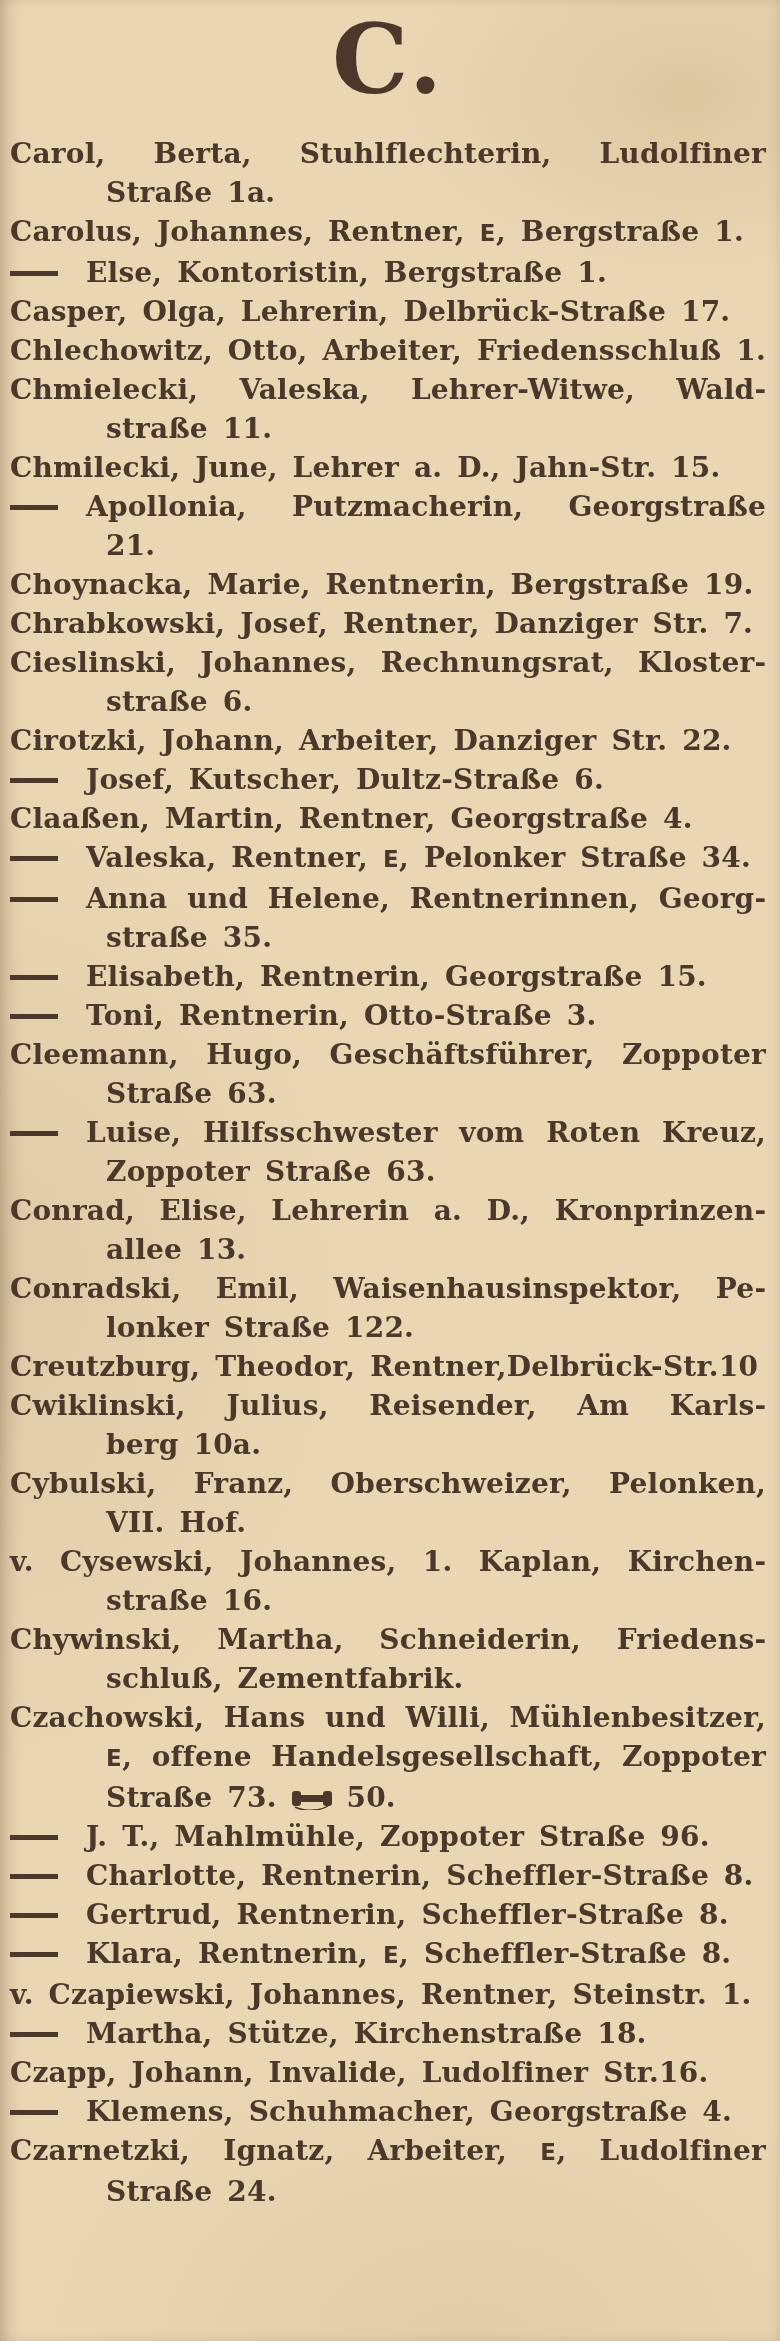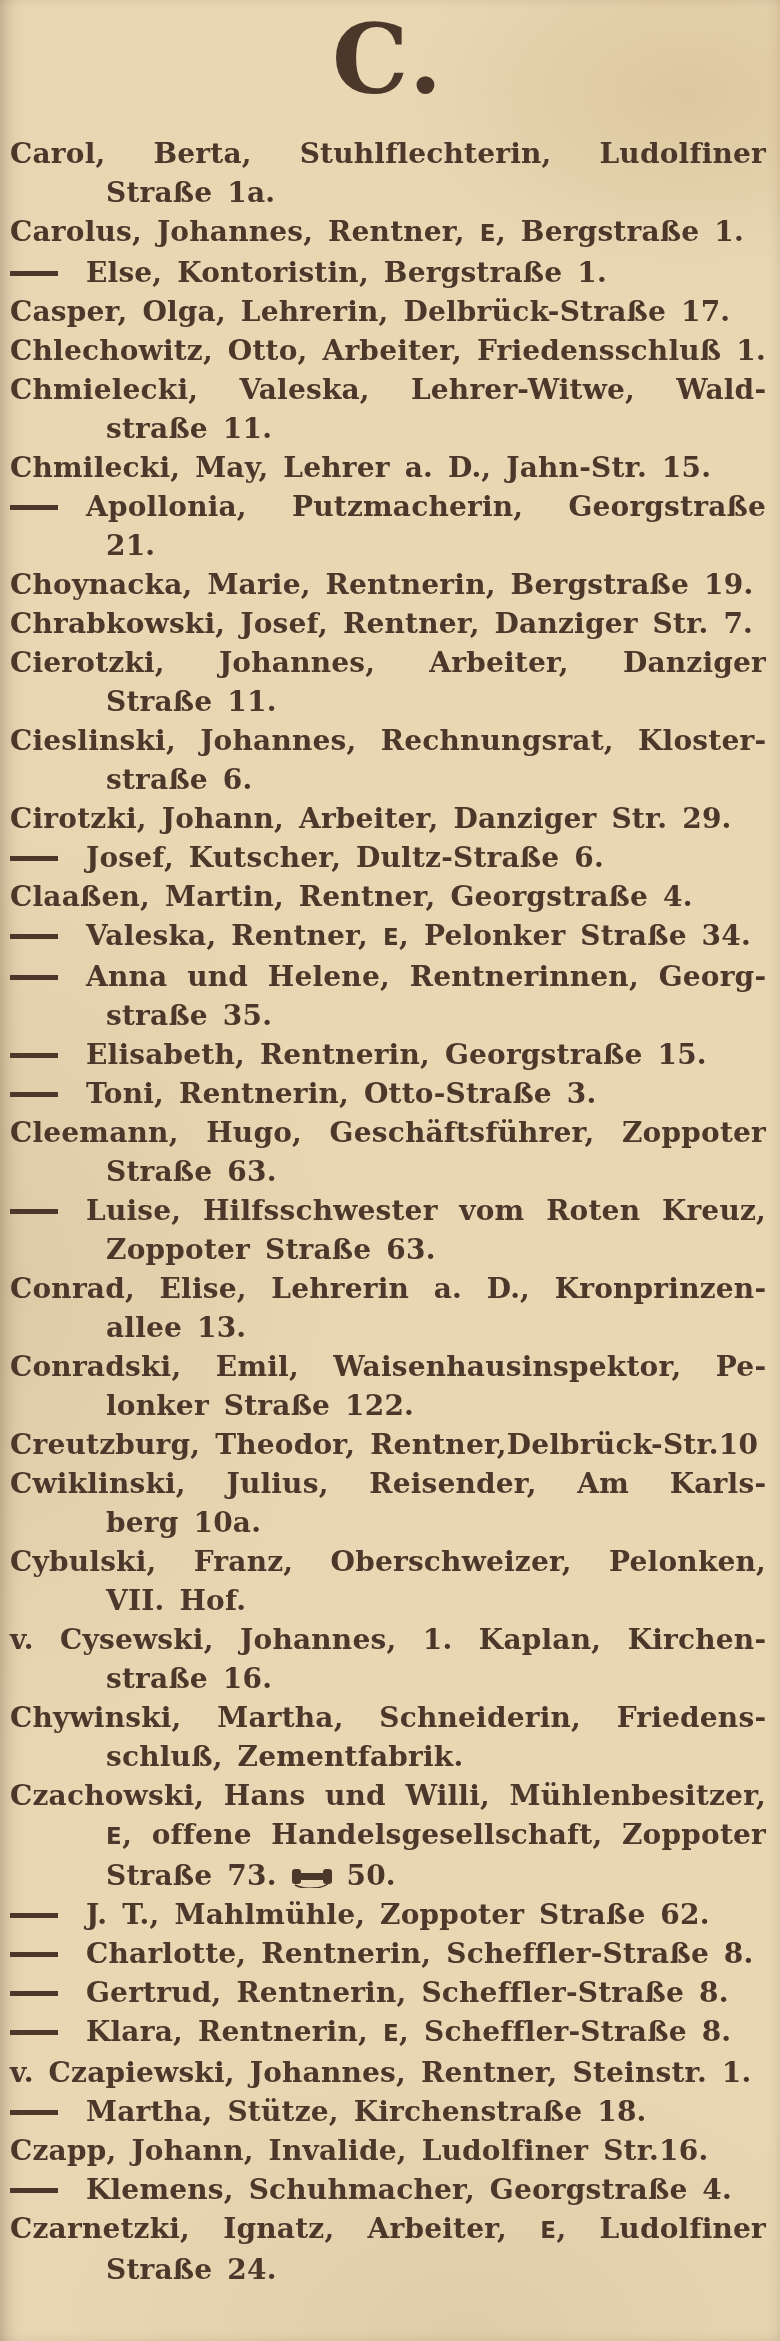--- a/index.html
+++ b/index.html
@@ -57,27 +57,26 @@
 
 <div class="page">
   <div class="section-letter">C.</div>
   <div class="entry-list">
       <p class="entry"><span class="entry-text">Carol, Berta, Stuhlflechterin, Ludolfiner Straße&nbsp;1a.</span></p>
       <p class="entry"><span class="entry-text">Carolus, Johannes, Rentner, </span><span class="owner-mark">E</span><span class="entry-text">, Bergstraße 1.</span></p>
       <p class="entry"><span class="entry-dash" aria-label="—"></span><span class="entry-text">Else, Kontoristin, Bergstraße 1.</span></p>
       <p class="entry"><span class="entry-text">Casper, Olga, Lehrerin, Delbrück-Straße 17.</span></p>
       <p class="entry"><span class="entry-text">Chlechowitz, Otto, Arbeiter, Friedensschluß 1.</span></p>
       <p class="entry"><span class="entry-text">Chmielecki, Valeska, Lehrer-Witwe, Wald­straße&nbsp;11.</span></p>
-      <p class="entry"><span class="entry-text">Chmilecki, May, Lehrer a. D., Jahn-Str. 15.</span></p>
+      <p class="entry"><span class="entry-text">Chmilecki, June, Lehrer a. D., Jahn-Str. 15.</span></p>
       <p class="entry"><span class="entry-dash" aria-label="—"></span><span class="entry-text">Apollonia, Putzmacherin, Georgstraße 21.</span></p>
       <p class="entry"><span class="entry-text">Choynacka, Marie, Rentnerin, Bergstraße 19.</span></p>
       <p class="entry"><span class="entry-text">Chrabkowski, Josef, Rentner, Danziger Str. 7.</span></p>
-      <p class="entry"><span class="entry-text">Cierotzki, Johannes, Arbeiter, Danziger Straße&nbsp;11.</span></p>
       <p class="entry"><span class="entry-text">Cieslinski, Johannes, Rechnungsrat, Kloster­straße&nbsp;6.</span></p>
-      <p class="entry"><span class="entry-text">Cirotzki, Johann, Arbeiter, Danziger Str. 29.</span></p>
+      <p class="entry"><span class="entry-text">Cirotzki, Johann, Arbeiter, Danziger Str. 22.</span></p>
       <p class="entry"><span class="entry-dash" aria-label="—"></span><span class="entry-text">Josef, Kutscher, Dultz-Straße 6.</span></p>
       <p class="entry"><span class="entry-text">Claaßen, Martin, Rentner, Georgstraße 4.</span></p>
       <p class="entry"><span class="entry-dash" aria-label="—"></span><span class="entry-text">Valeska, Rentner, </span><span class="owner-mark">E</span><span class="entry-text">, Pelonker Straße 34.</span></p>
       <p class="entry"><span class="entry-dash" aria-label="—"></span><span class="entry-text">Anna und Helene, Rentnerinnen, Georg­straße&nbsp;35.</span></p>
       <p class="entry"><span class="entry-dash" aria-label="—"></span><span class="entry-text">Elisabeth, Rentnerin, Georgstraße 15.</span></p>
       <p class="entry"><span class="entry-dash" aria-label="—"></span><span class="entry-text">Toni, Rentnerin, Otto-Straße 3.</span></p>
       <p class="entry"><span class="entry-text">Cleemann, Hugo, Geschäftsführer, Zoppoter Straße&nbsp;63.</span></p>
       <p class="entry"><span class="entry-dash" aria-label="—"></span><span class="entry-text">Luise, Hilfsschwester vom Roten Kreuz, Zoppoter Straße&nbsp;63.</span></p>
       <p class="entry"><span class="entry-text">Conrad, Elise, Lehrerin a. D., Kronprinzen­allee&nbsp;13.</span></p>
       <p class="entry"><span class="entry-text">Conradski, Emil, Waisenhausinspektor, Pe­lonker Straße&nbsp;122.</span></p>
@@ -85,21 +84,21 @@
       <p class="entry"><span class="entry-text">Cwiklinski, Julius, Reisender, Am Karls­berg&nbsp;10a.</span></p>
       <p class="entry"><span class="entry-text">Cybulski, Franz, Oberschweizer, Pelonken, VII.&nbsp;Hof.</span></p>
       <p class="entry"><span class="entry-text">v. Cysewski, Johannes, 1. Kaplan, Kirchen­straße&nbsp;16.</span></p>
       <p class="entry"><span class="entry-text">Chywinski, Martha, Schneiderin, Friedens­schluß, Zementfabrik.</span></p>
       <p class="entry"><span class="entry-text">Czachowski, Hans und Willi, Mühlenbesitzer, </span><span class="owner-mark">E</span><span class="entry-text">, offene Handelsgesellschaft, Zoppoter Straße&nbsp;73. </span><span class="phone-icon"><svg width="40" height="22" viewBox="0 0 40 22" fill="currentColor" aria-hidden="true">
             <rect x="0" y="3" width="9" height="15" rx="3"></rect>
             <rect x="31" y="3" width="9" height="15" rx="3"></rect>
             <rect x="7" y="7" width="26" height="7"></rect>
             <path d="M3 19 C 12 24, 30 23, 37 17" stroke="currentColor" stroke-width="1.6" fill="none"></path>
           </svg></span><span class="entry-text"> 50.</span></p>
-      <p class="entry"><span class="entry-dash" aria-label="—"></span><span class="entry-text">J. T., Mahlmühle, Zoppoter Straße 62.</span></p>
+      <p class="entry"><span class="entry-dash" aria-label="—"></span><span class="entry-text">J. T., Mahlmühle, Zoppoter Straße 96.</span></p>
       <p class="entry"><span class="entry-dash" aria-label="—"></span><span class="entry-text">Charlotte, Rentnerin, Scheffler-Straße 8.</span></p>
       <p class="entry"><span class="entry-dash" aria-label="—"></span><span class="entry-text">Gertrud, Rentnerin, Scheffler-Straße 8.</span></p>
       <p class="entry"><span class="entry-dash" aria-label="—"></span><span class="entry-text">Klara, Rentnerin, </span><span class="owner-mark">E</span><span class="entry-text">, Scheffler-Straße 8.</span></p>
       <p class="entry"><span class="entry-text">v. Czapiewski, Johannes, Rentner, Steinstr.&nbsp;1.</span></p>
       <p class="entry"><span class="entry-dash" aria-label="—"></span><span class="entry-text">Martha, Stütze, Kirchenstraße 18.</span></p>
       <p class="entry"><span class="entry-text">Czapp, Johann, Invalide, Ludolfiner Str.16.</span></p>
       <p class="entry"><span class="entry-dash" aria-label="—"></span><span class="entry-text">Klemens, Schuhmacher, Georgstraße 4.</span></p>
       <p class="entry"><span class="entry-text">Czarnetzki, Ignatz, Arbeiter, </span><span class="owner-mark">E</span><span class="entry-text">, Ludolfiner Straße&nbsp;24.</span></p>
     </div>
 </div>

